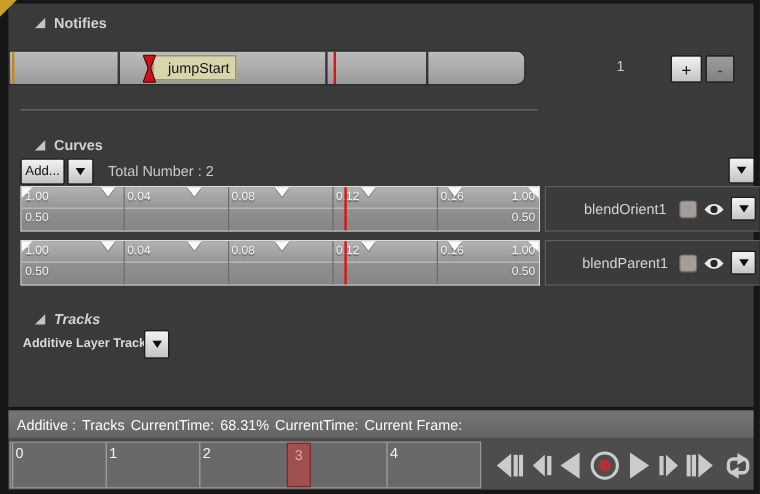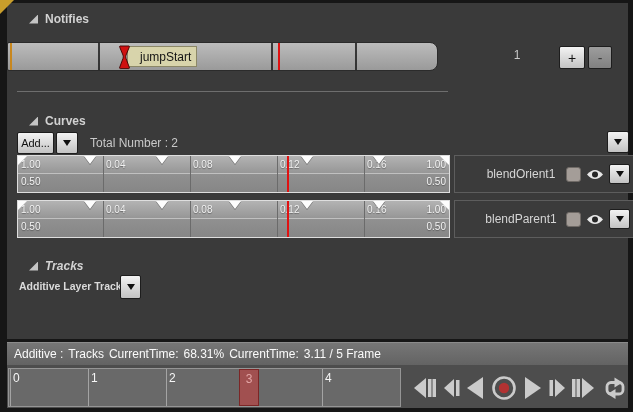--- a/index.html
+++ b/index.html
@@ -212,21 +212,21 @@
         <span class="caret"></span>
       </button>
   </div>
 
   <div class="status-bar">
     <span>Additive :</span>
     <span>Tracks</span>
     <span>CurrentTime:</span>
     <span>68.31%</span>
     <span>CurrentTime:</span>
-    <span>3.11 / 5 Frame</span>
+    <span>Current Frame:</span>
   </div>
 
   <div class="bottom-bar"></div>
 
   <div class="ruler">
     <div class="tick" style="left:1px;"></div>
     <div class="tick" style="left:79px;"></div>
     <div class="tick" style="left:157px;"></div>
     <div class="tick" style="left:235px;"></div>
     <div class="tick" style="left:313px;"></div>

